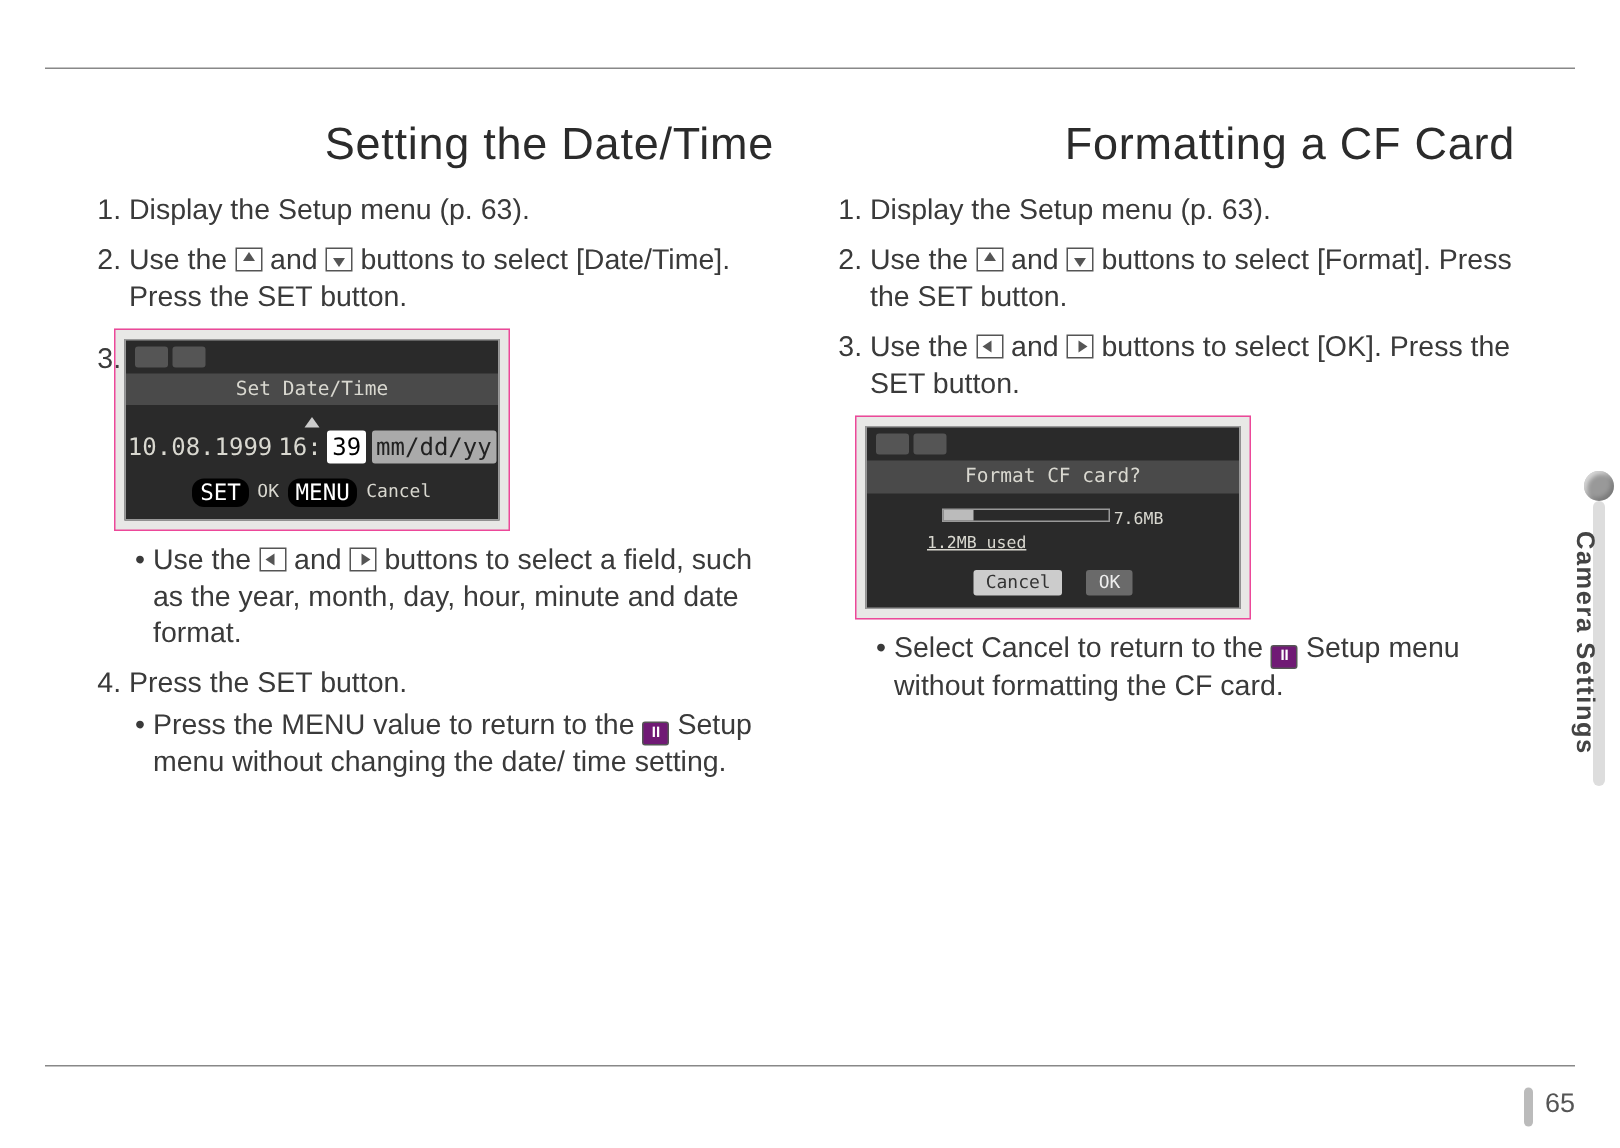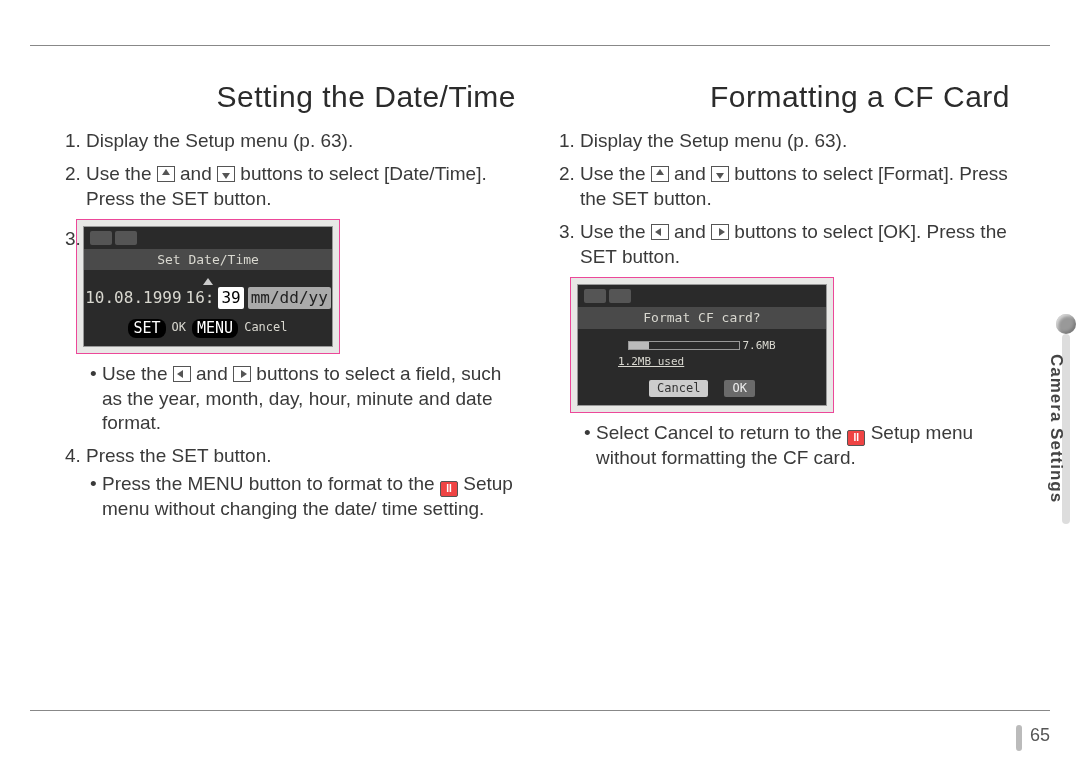--- a/index.html
+++ b/index.html
@@ -92,21 +92,21 @@
   .btn-tri.down::after  { margin: -1px 0 0 -4px; border-left:4px solid transparent; border-right:4px solid transparent; border-top:6px solid #555; }
   .btn-tri.left::after  { margin: -4px 0 0 -5px; border-top:4px solid transparent; border-bottom:4px solid transparent; border-right:6px solid #555; }
   .btn-tri.right::after { margin: -4px 0 0 -1px; border-top:4px solid transparent; border-bottom:4px solid transparent; border-left:6px solid #555; }
 
   .tool-icon {
     display: inline-block;
     width: 16px;
     height: 14px;
     border: 1.2px solid #555;
     border-radius: 2px;
-    background: #ef4444;
+    background: #701a75;
     color: #fff;
     font-size: 10px;
     line-height: 14px;
     text-align: center;
     vertical-align: -2px;
     font-weight: bold;
   }
 
   
   .lcd {
@@ -153,21 +153,21 @@
     text-align: center;
   }
   .lcd-box {
     background:#aaa;color:#222;padding:0 3px;border-radius:2px;
   }
   .lcd-box.dark { background:#fff;color:#000;}
   .lcd-foot { margin-top:10px;font-size:12px;display:flex;justify-content:center;gap:6px;align-items:center;}
   .lcd-ovl { background:#000;color:#fff;border-radius:8px;padding:0 5px;font-size:15px;}
 
   .lcd-format .lcd-title { margin-bottom: 10px; }
-  .lcd-bar-row { display:flex;align-items:center;justify-content:center;font-size:11px;gap:2px;}
+  .lcd-bar-row { display:flex;justify-content:center;font-size:11px;gap:2px;}
   .lcd-bar { width:110px;height:7px;border:1px solid #999;position:relative;background:#2a2a2a;}
   .lcd-bar::after{content:"";position:absolute;left:0;top:0;bottom:0;width:18%;background:#bbb;}
   .lcd-used { text-align:left;margin-left:34px;font-size:11px;margin-top:2px;text-decoration:underline;}
   .lcd-btns { display:flex;gap:16px;justify-content:center;margin-top:10px;}
   .lcd-btn { background:#6a6a6a;color:#eee;padding:1px 8px;border-radius:2px;font-size:12px;}
   .lcd-btn.sel { background:#ccc;color:#333;}
 
   
   .side-tab {
     position: absolute;
@@ -239,21 +239,21 @@
         <ul class="sub">
           <li>
             <span>Use the </span><span class="btn-tri left"></span><span> and </span><span class="btn-tri right"></span><span> buttons to select a field, such as the year, month, day, hour, minute and date format.</span>
           </li>
         </ul>
       </li>
       <li>
         <span>Press the SET button.</span>
         <ul class="sub">
           <li>
-            <span>Press the MENU button to format to the </span><span class="tool-icon">II</span><span> Setup menu without changing the date/ time setting.</span>
+            <span>Press the MENU value to return to the </span><span class="tool-icon">II</span><span> Setup menu without changing the date/ time setting.</span>
           </li>
         </ul>
       </li>
     </ol>
   </div>
 
   <div class="col right">
     <h2>Formatting a CF Card</h2>
     <ol class="steps">
       <li>Display the Setup menu (p. 63).</li>

